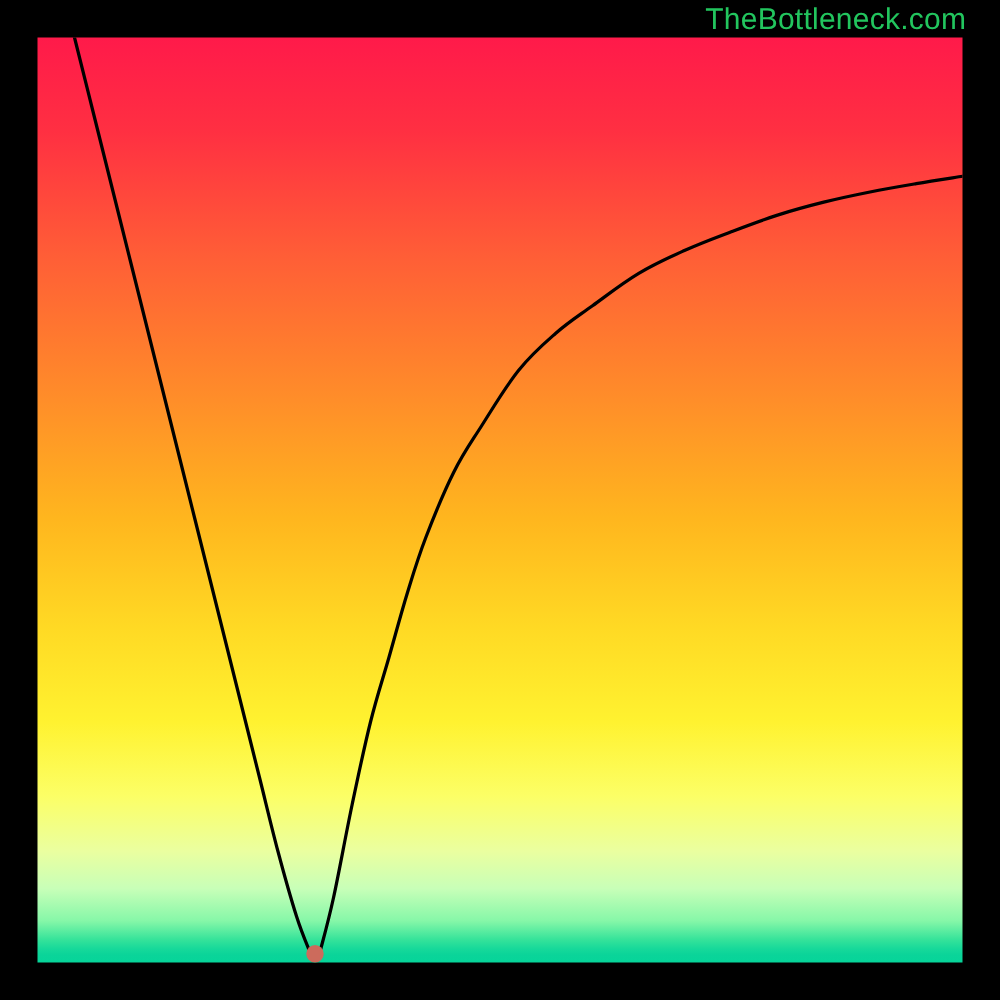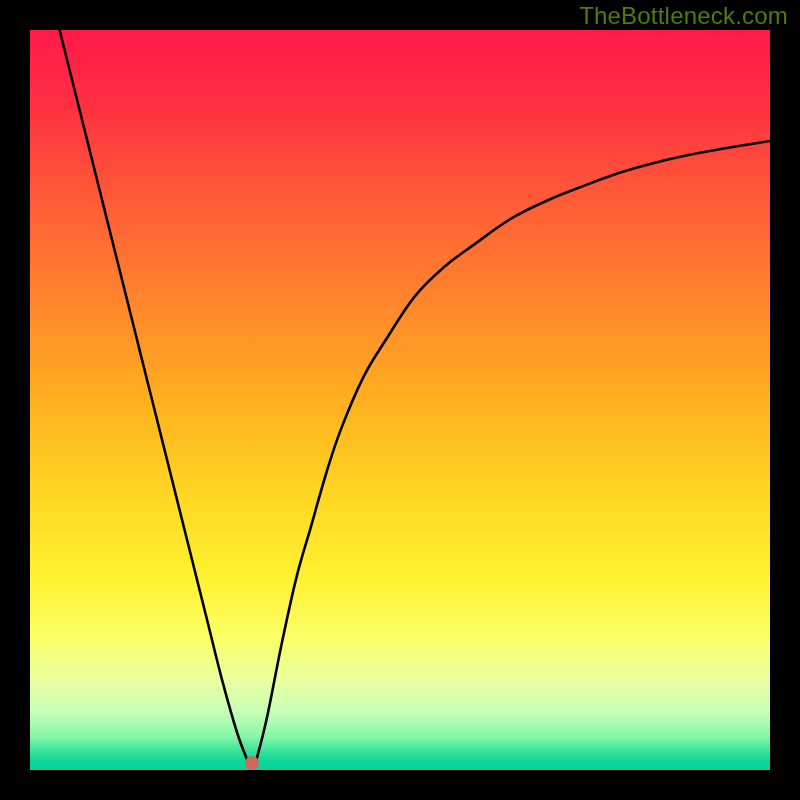--- a/index.html
+++ b/index.html
@@ -13,22 +13,22 @@
   }
   .frame {
     position: relative;
     width: 800px;
     height: 800px;
     background: #000;
   }
   .watermark {
     position: absolute;
     top: 2px;
-    right: 12px;
-    color: #4d7c0f;
+    right: 27px;
+    color: #22c55e;
     font-size: 24px;
     font-weight: 500;
     letter-spacing: 0.2px;
     user-select: none;
     pointer-events: none;
   }
   .plot-outer {
     position: absolute;
     left: 30px;
     top: 30px;

